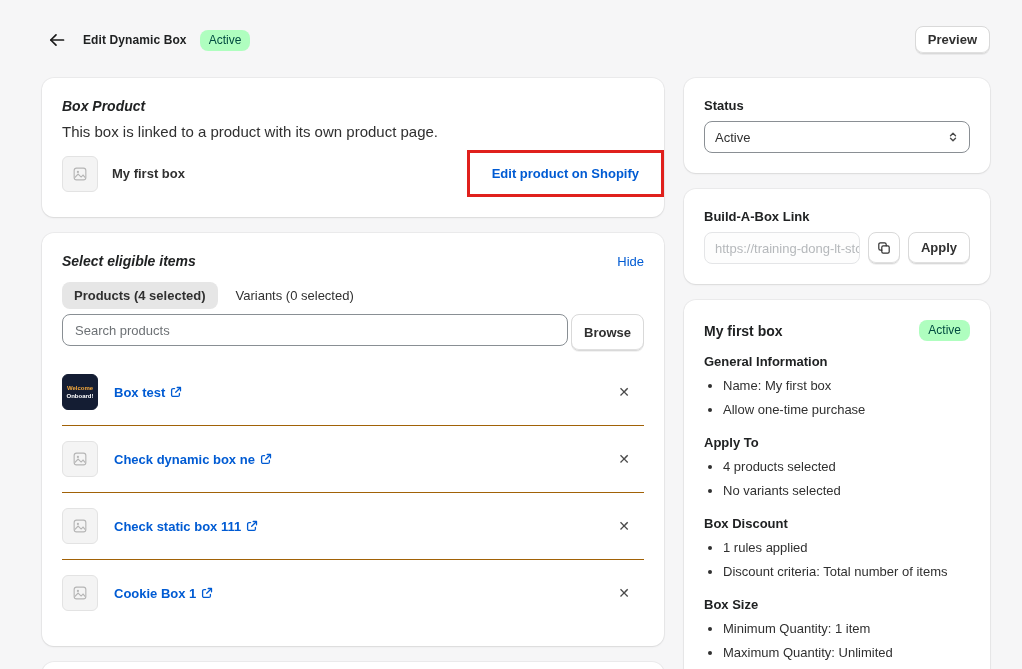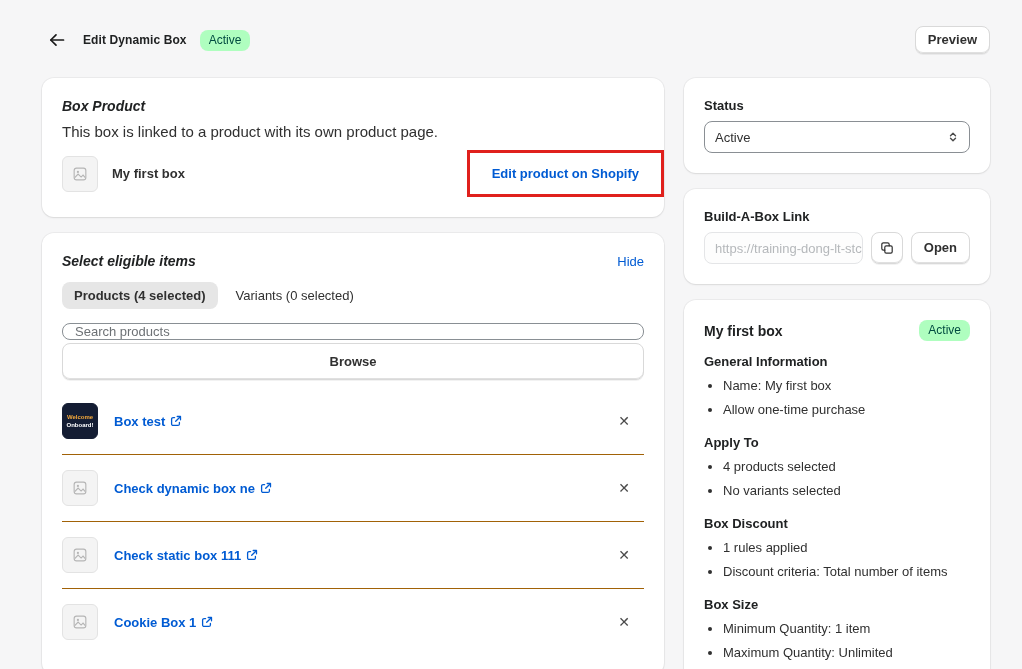--- a/index.html
+++ b/index.html
@@ -68,21 +68,21 @@
   }
   .annotation-rect .link { font-weight:600; }
 
   
   .tabs { display:flex; align-items:center; gap:6px; margin-top:13px; }
   .tab {
     border:none; background:transparent; font-size:13px; color:#303030;
     padding:6px 12px; border-radius:8px;
   }
   .tab.active { background:#e6e6e6; font-weight:600; }
-  .search-row { display:flex; gap:3px; margin-top:14px;flex-direction:column; }
+  .search-row { display:flex; gap:3px; margin-top:5px; }
   .search-row input {
     flex:1; height:32px; border:1px solid #898f94; border-radius:8px;
     padding:0 12px; font-size:13px; font-family:inherit; color:#303030; background:#fff;
   }
   .search-row input::placeholder { color:#6d7175; }
   .search-row .btn { height:37px; line-height:30px; }
   .product-list { margin-top:8px; }
   .p-row {
     display:flex; align-items:center; padding:15px 0;
     border-bottom:1px solid #a16207;
@@ -307,21 +307,21 @@
           <span>https://training-dong-lt-stc</span>
         </div>
         <button class="icon-btn">
           <span>
             <svg width="14" height="14" viewBox="0 0 14 14" fill="none" stroke="#303030" stroke-width="1.2" stroke-linecap="round" stroke-linejoin="round">
               <rect x="4.8" y="4.8" width="7.4" height="7.4" rx="1.4"></rect>
               <path d="M9.2 4.8V3.4A1.6 1.6 0 0 0 7.6 1.8H3.4A1.6 1.6 0 0 0 1.8 3.4v4.2A1.6 1.6 0 0 0 3.4 9.2h1.4"></path>
             </svg>
           </span>
         </button>
-        <button class="btn">Open</button>
+        <button class="btn">Apply</button>
       </div>
     </section>
 
     <section class="card summary-card">
       <div class="card-head summary-head">
         <h3>My first box</h3>
         <span class="badge">Active</span>
       </div>
 
       <div class="sum-section">

